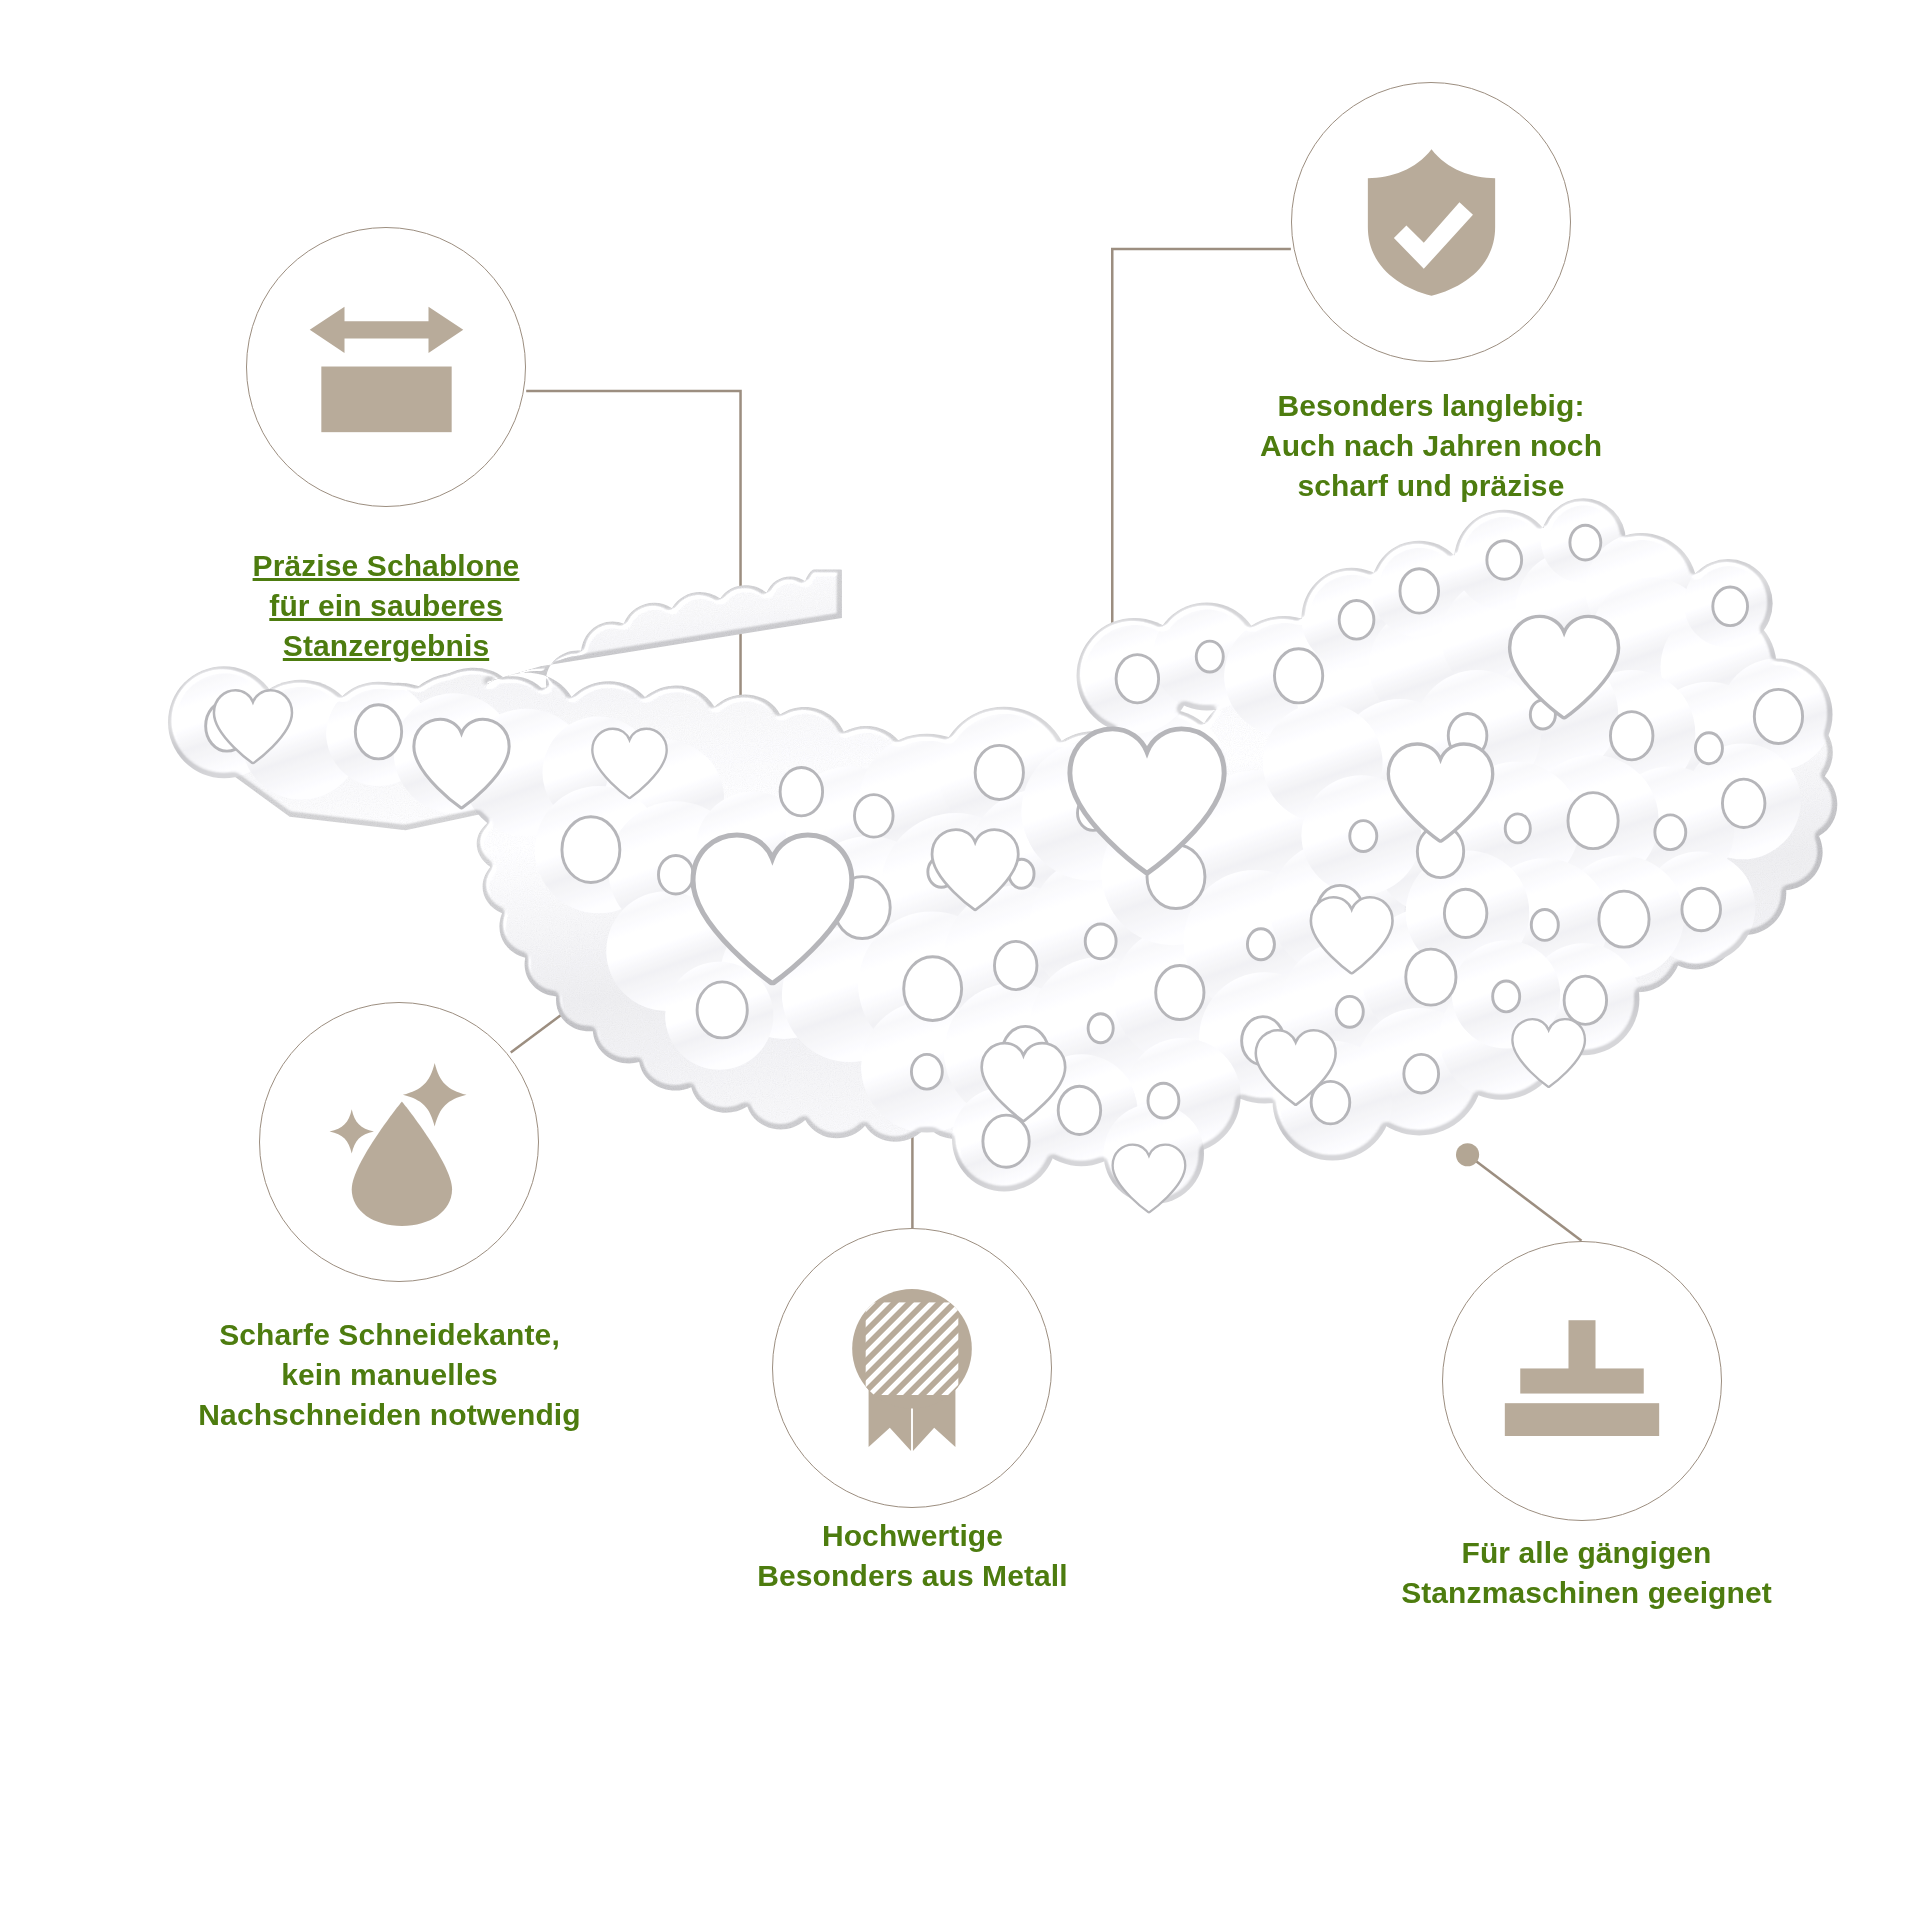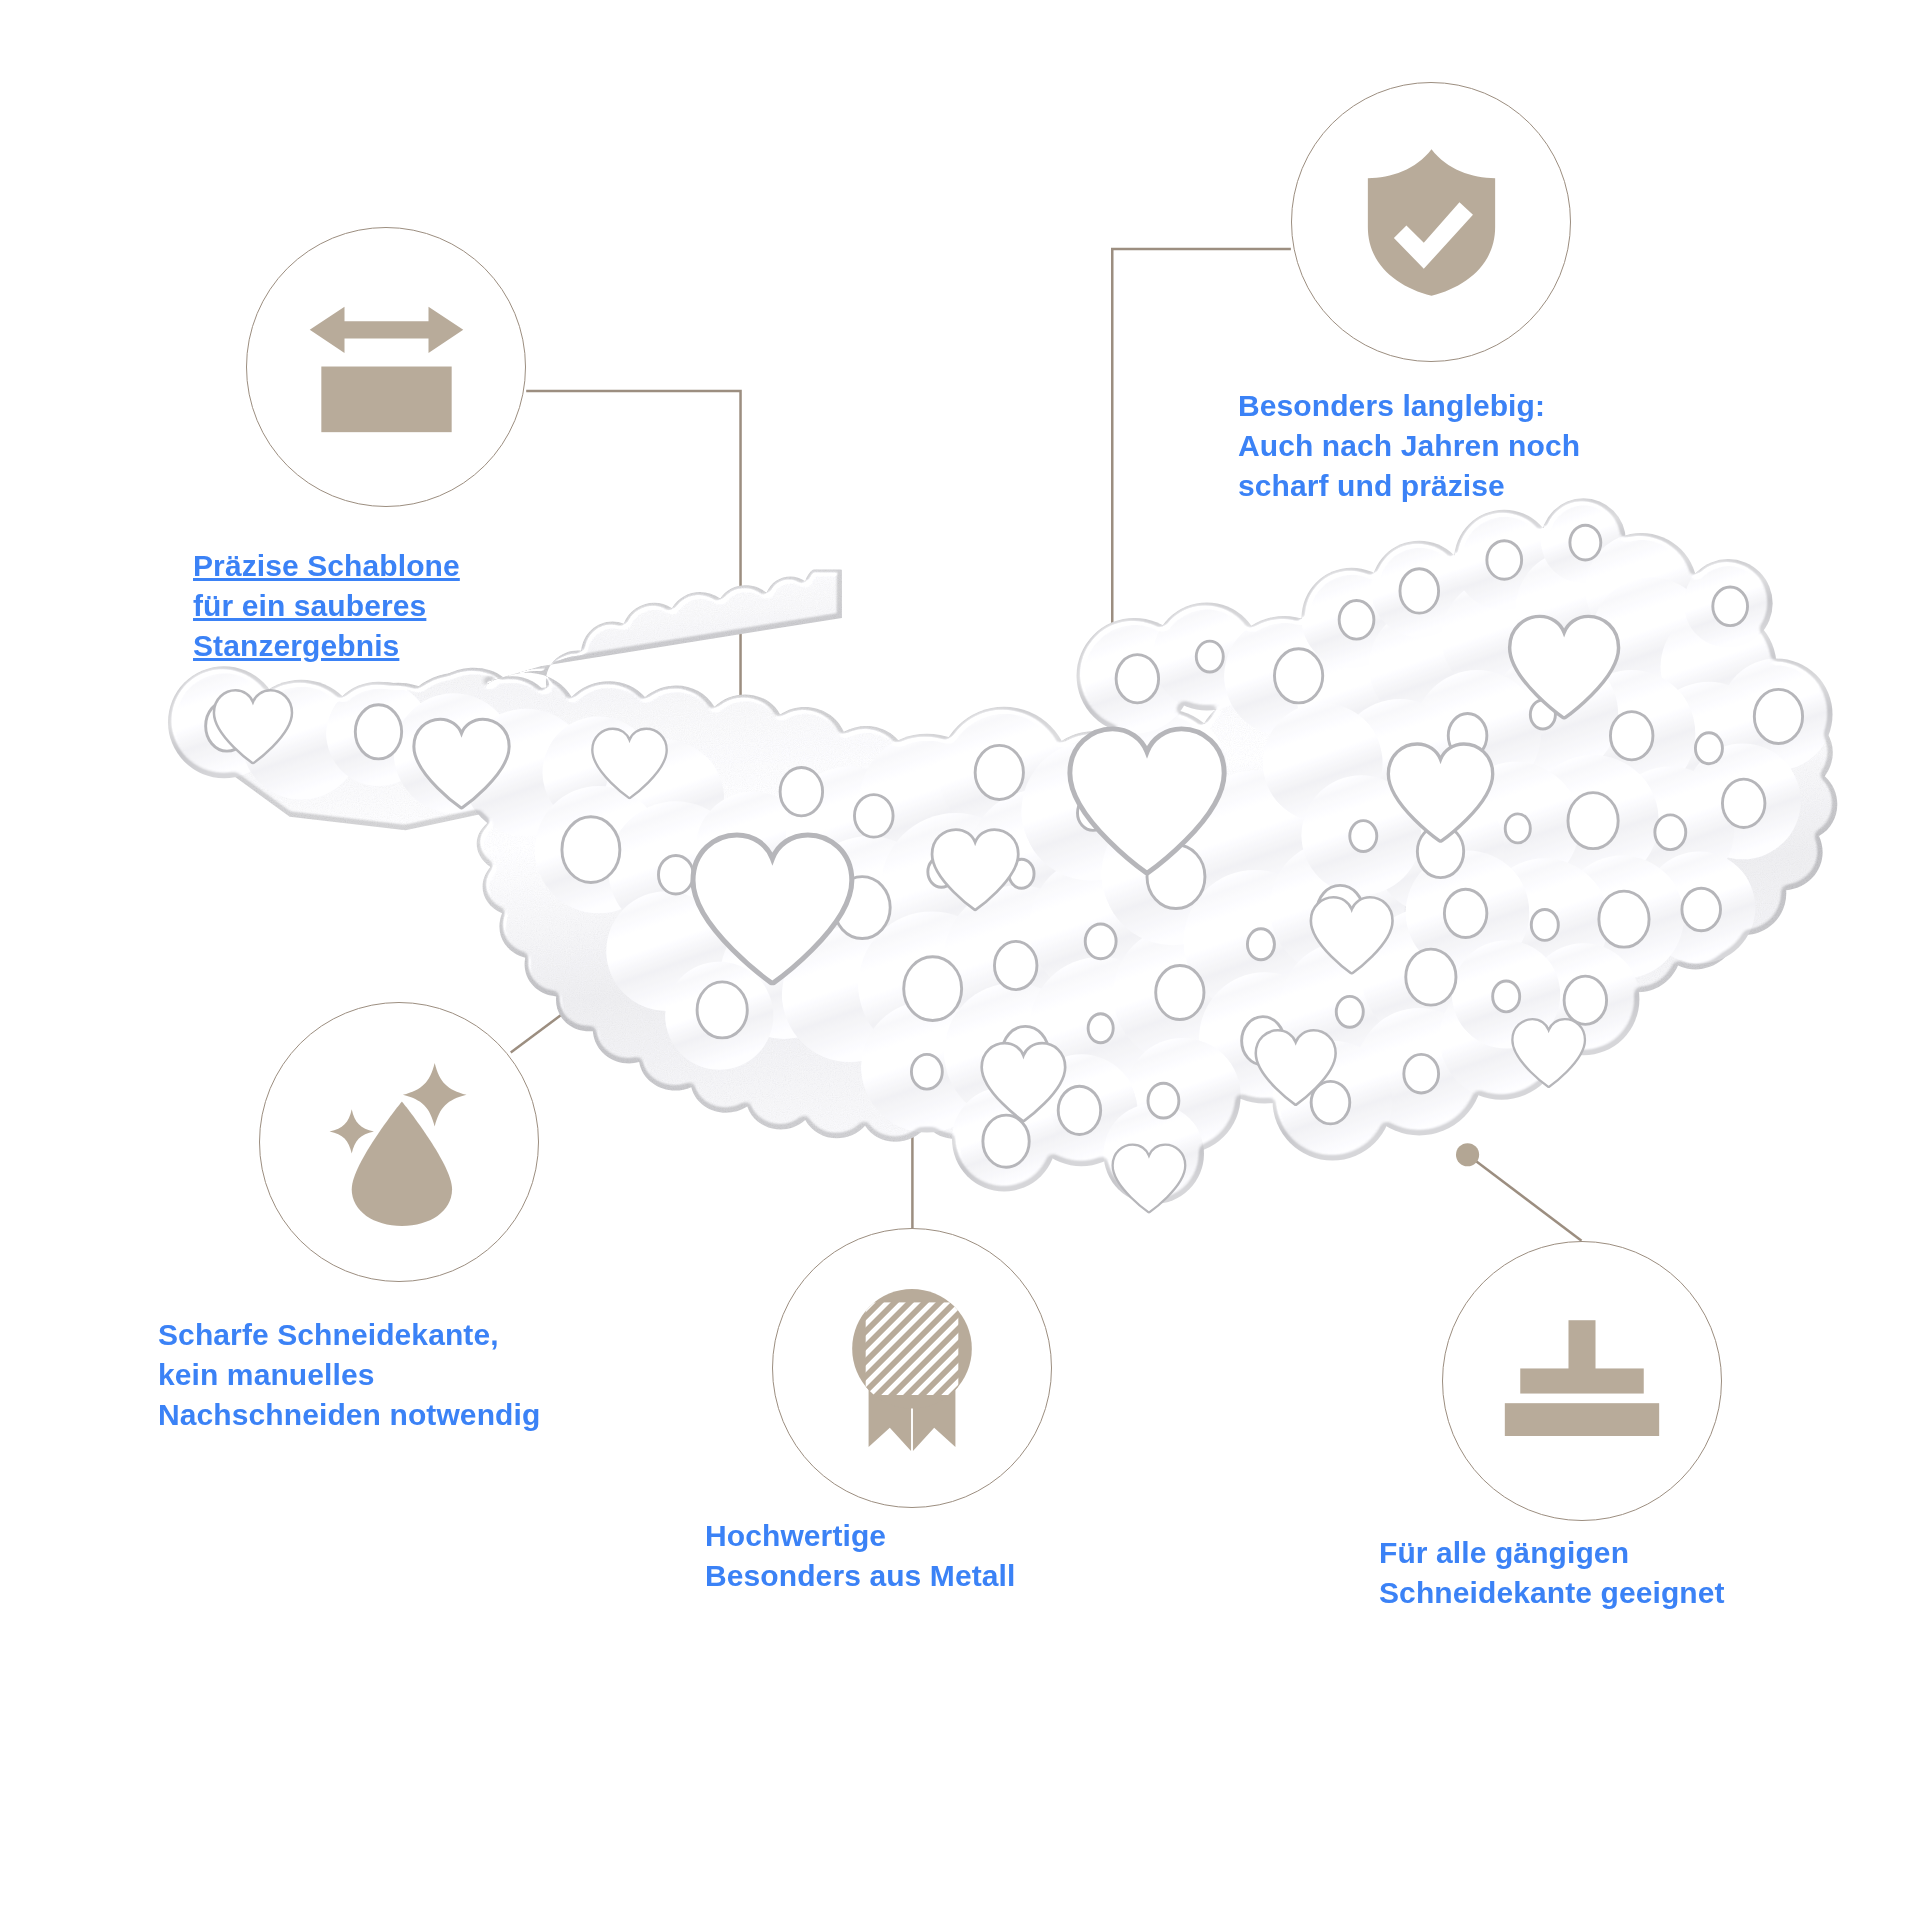--- a/index.html
+++ b/index.html
@@ -10,21 +10,21 @@
   .layer{position:absolute;left:0;top:0;width:1931px;height:1931px;}
   #connectors{z-index:1;}
   #product{z-index:2;}
   #callouts{z-index:3;}
 
   .callout{position:absolute;}
   .bubble{position:absolute;border-radius:50%;
           border:1.9px solid #9c8e80;background:#ffffff;box-sizing:border-box;}
   .bubble-inner{position:absolute;left:0;top:0;width:100%;height:100%;
                 display:flex;align-items:center;justify-content:center;}
-  .caption{position:absolute;color:#3b82f6;
+  .caption{position:absolute;text-align:center;color:#4d7c0f;
            font-size:30px;line-height:1.33;font-weight:600;
            letter-spacing:0.1px;white-space:pre-line;}
   svg{display:block;overflow:visible;}
 </style>
 </head>
 <body>
 
 <div id="stage">
 
   <svg class="layer" id="connectors" viewBox="0 0 2000 2000">
@@ -405,18 +405,18 @@
       <div class="bubble" style="left:1442px;top:1241px;width:280px;height:280px;">
         <div class="bubble-inner">
           <svg width="164" height="126" viewBox="0 0 170 130">
             <rect fill="#b8ab9a" x="71" y="2" width="28" height="56"></rect>
             <rect fill="#b8ab9a" x="21" y="52" width="128" height="26"></rect>
             <rect fill="#b8ab9a" x="5" y="88" width="160" height="34"></rect>
           </svg>
         </div>
       </div>
       <div class="caption" style="left:1379px;top:1533px;width:415px;">Für alle gängigen
-Schneidekante geeignet</div>
+Stanzmaschinen geeignet</div>
     </div>
 
   </div>
 </div>
 
 
 </body></html>

